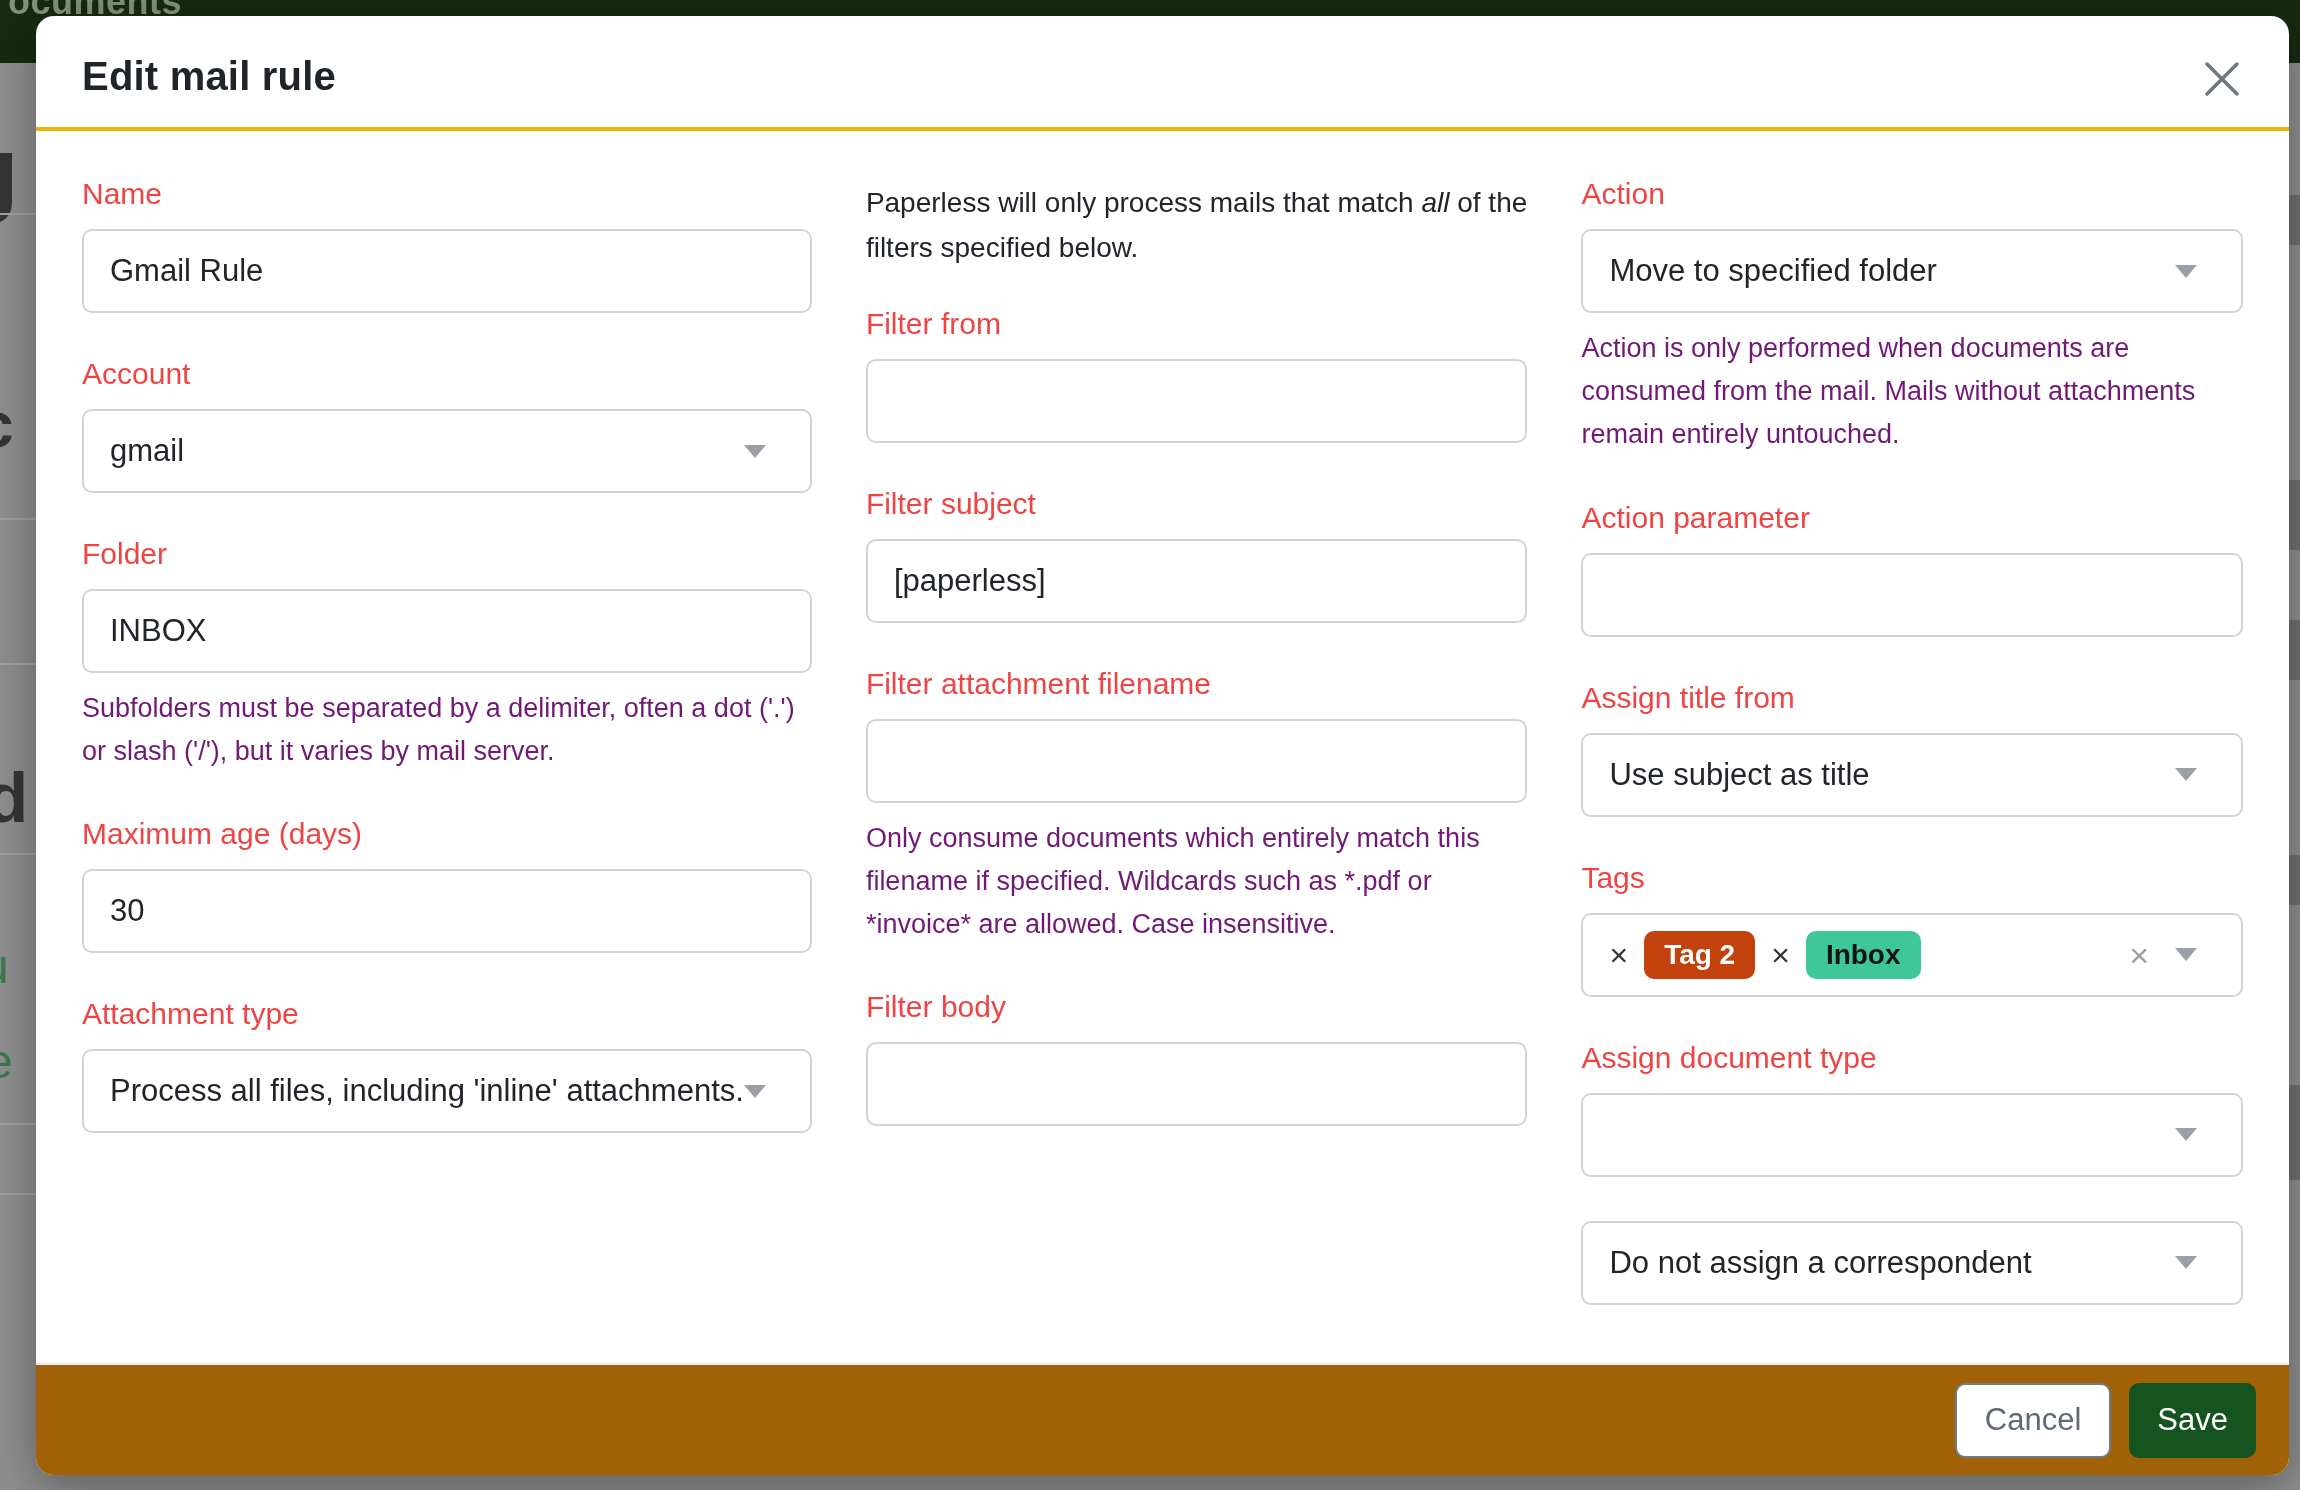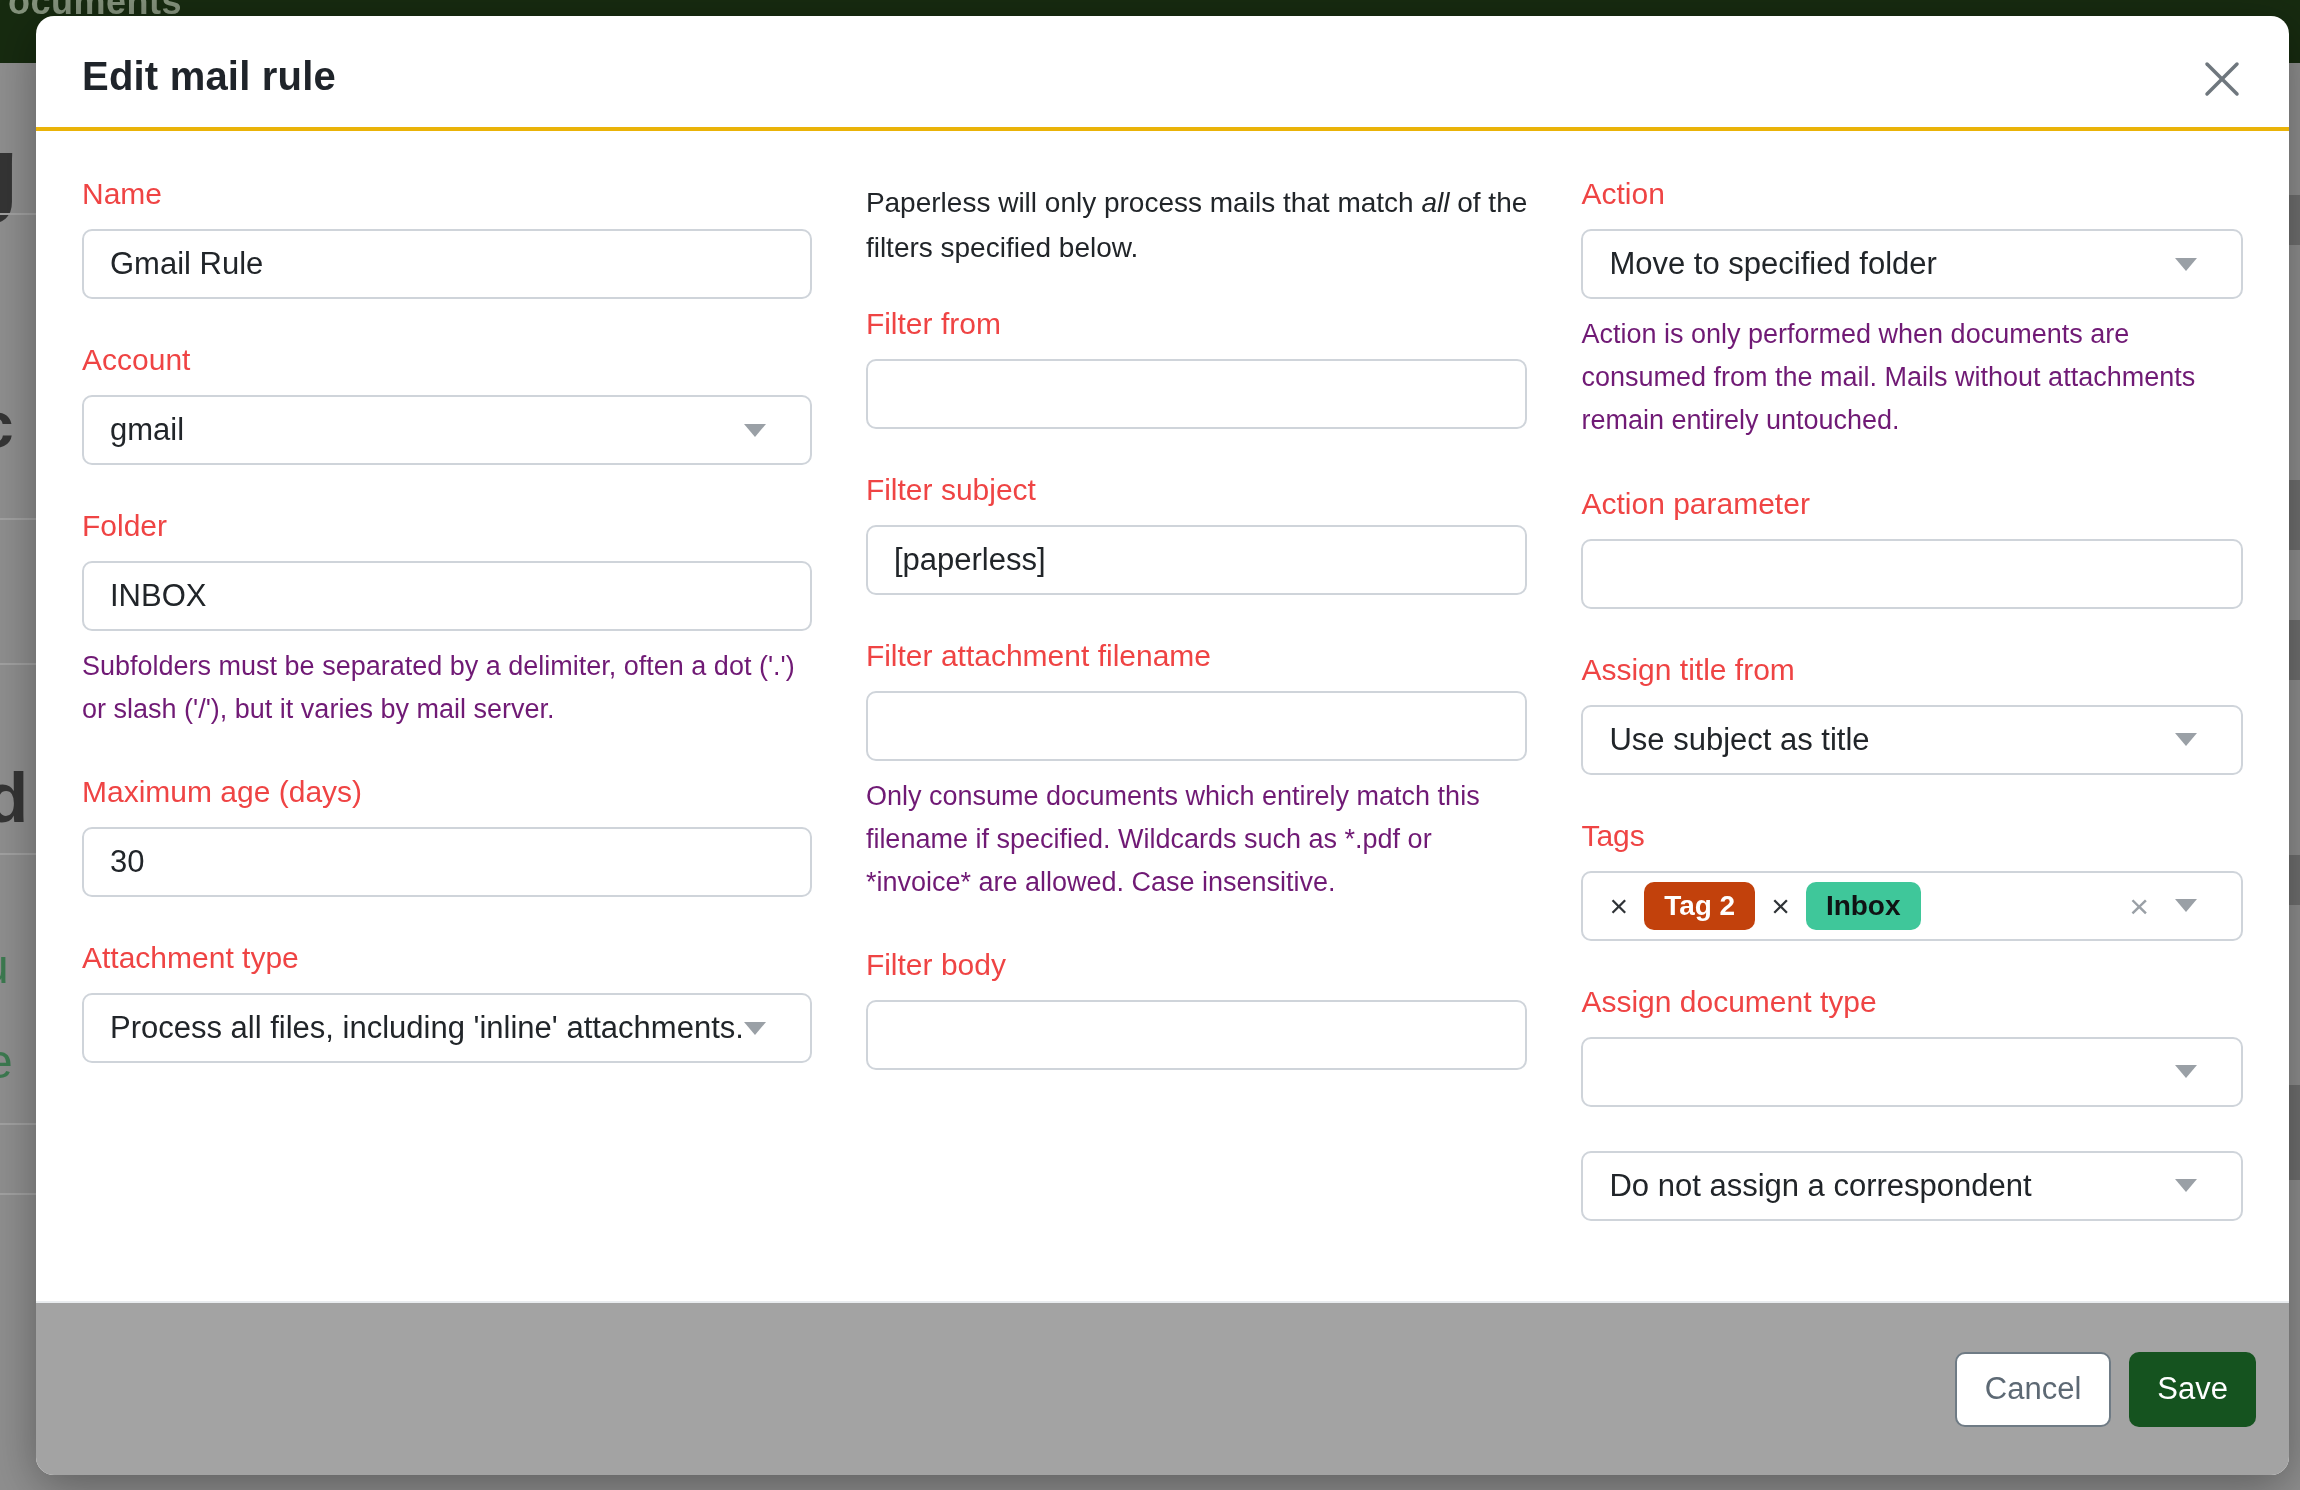--- a/index.html
+++ b/index.html
@@ -27,42 +27,42 @@
   .modal-title{font-size:40px;font-weight:700;color:#1f242a;letter-spacing:.2px;}
   .close-btn{position:absolute;right:44px;top:40px;width:46px;height:46px;background:none;border:none;cursor:pointer;padding:0;}
   .close-btn svg{display:block;}
   .modal-body{
     padding:46px 46px 0;
     display:grid;grid-template-columns:1fr 1fr 1fr;column-gap:54px;
   }
   .group{margin-bottom:44px;}
   .field-label{display:block;font-size:30px;color:#ef4444;margin-bottom:18px;}
   .input,.select{
-    width:100%;height:70px;box-sizing:border-box;
+    width:100%;height:84px;box-sizing:border-box;
     border:2px solid #cfd4da;border-radius:10px;background:#fff;
     font-family:"Liberation Sans",sans-serif;
     font-size:31px;color:#212529;padding:0 26px;outline:none;
   }
   .select{display:flex;align-items:center;justify-content:space-between;padding-right:44px;cursor:pointer;}
   .select-value{white-space:nowrap;overflow:hidden;}
   .caret{width:0;height:0;border-left:11px solid transparent;border-right:11px solid transparent;border-top:13px solid #9aa0a6;flex:none;}
   .hint{font-size:27px;color:#701a75;line-height:1.6;margin-top:14px;}
   .intro{font-size:28px;color:#212529;line-height:1.6;margin:4px 0 36px;}
   
   .tags{justify-content:flex-start;gap:16px;}
   .chip-remove{font-size:32px;color:#2f3337;line-height:1;cursor:pointer;}
   .chip{border-radius:10px;padding:10px 20px;font-size:28px;font-weight:700;line-height:1;}
   .tags-right{margin-left:auto;display:flex;align-items:center;gap:26px;}
   .clear-x{color:#9aa0a6;font-size:34px;line-height:1;cursor:pointer;}
   
   .modal-footer{
-    position:absolute;left:0;right:0;bottom:0;height:174px;
+    position:absolute;left:0;right:0;bottom:0;height:112px;
     border-top:2px solid #e9ecef;border-radius:0 0 18px 18px;
     display:flex;align-items:center;justify-content:flex-end;gap:18px;
-    padding:0 33px;box-sizing:border-box;background:#a3a3a3;
+    padding:0 33px;box-sizing:border-box;background:#a16207;
   }
   .btn{height:75px;border-radius:10px;font-size:31px;padding:0 28px;cursor:pointer;font-family:"Liberation Sans",sans-serif;}
   .btn-cancel{background:#fff;border:2px solid #6f7b85;color:#5d6974;}
   .btn-save{border:none;color:#fff;}
 </style>
 </head>
 <body>
 
 <div class="navbar" style="background: rgb(23, 43, 16);">
   <span class="nav-text">ocuments</span>

